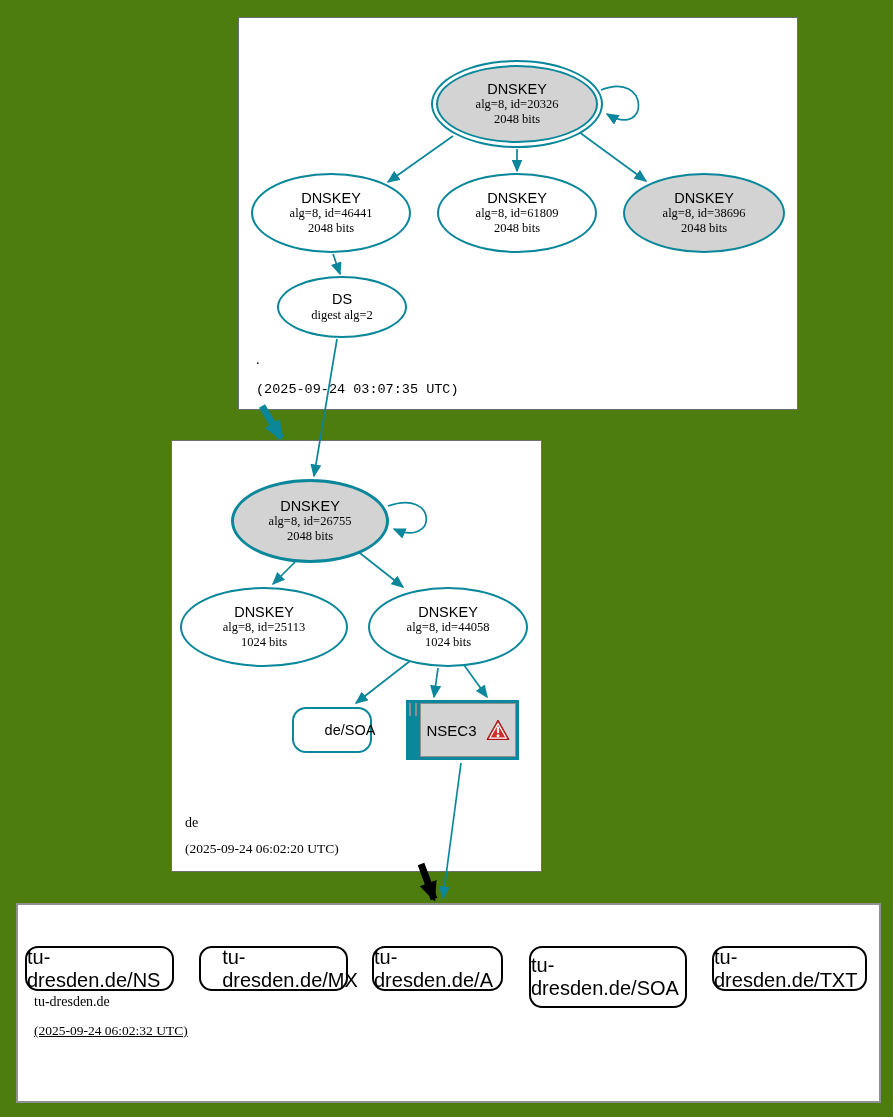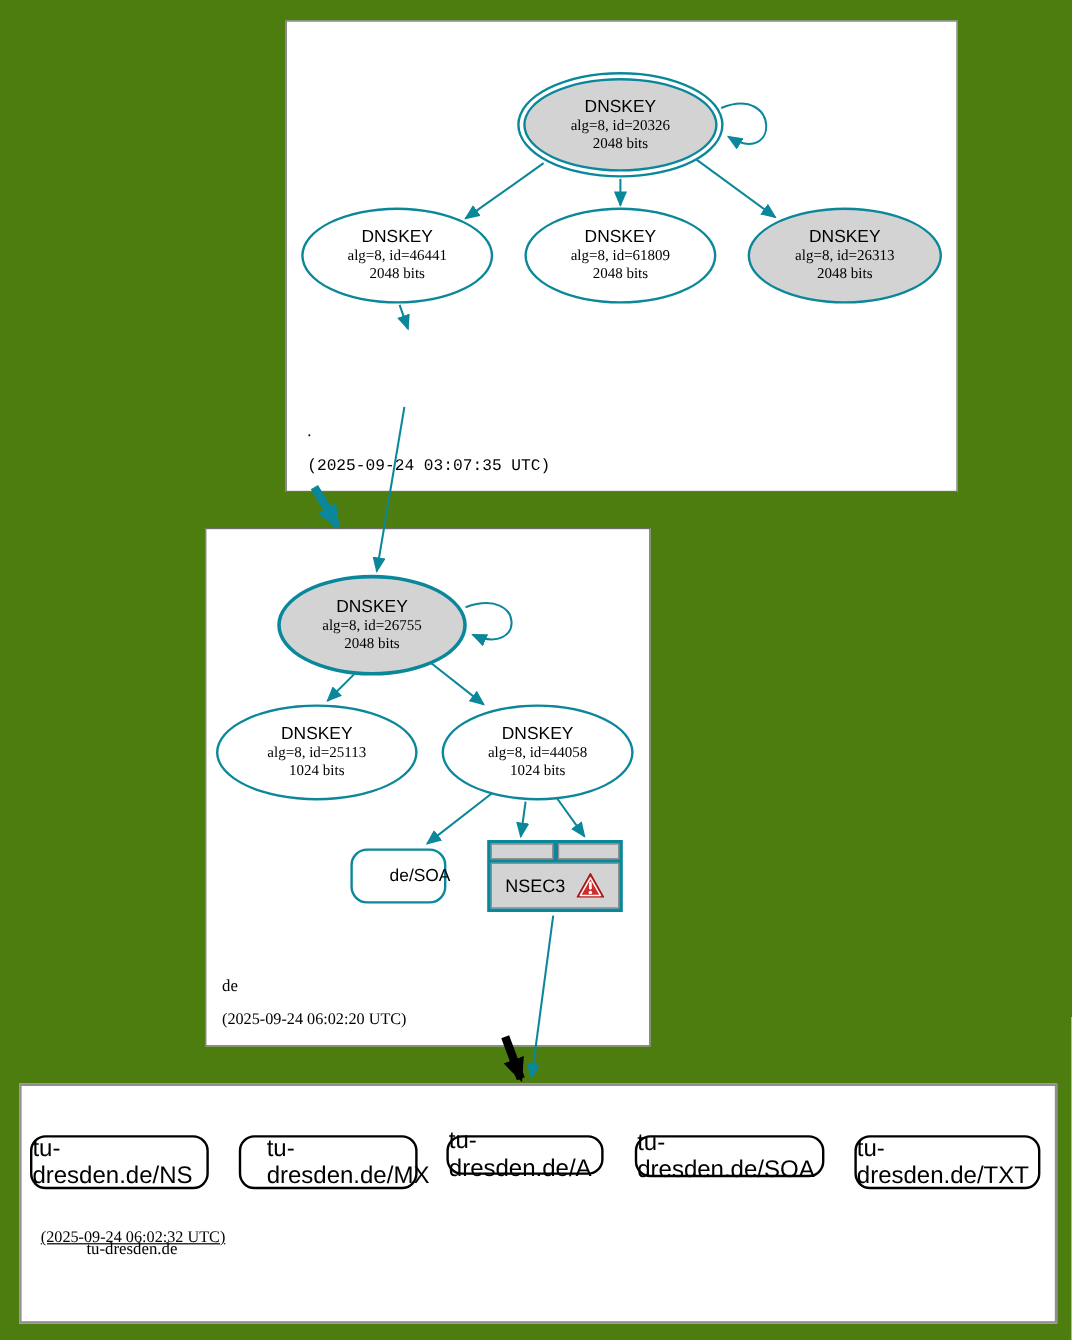--- a/index.html
+++ b/index.html
@@ -28,21 +28,21 @@
                  align-items:center;justify-content:center;text-align:center;box-sizing:border-box;}
   .n-title{font-family:var(--sans);font-size:14.5px;color:#000;line-height:1.15;}
   .n-detail{font-family:var(--serif);font-size:12.5px;color:#000;line-height:1.2;}
 
   .rrset{position:absolute;border:2px solid #000;border-radius:13px;background:#fff;
          display:flex;align-items:center;justify-content:center;
          font-family:var(--sans);font-size:20px;color:#000;box-sizing:border-box;z-index:3;}
   .rrset.teal{border:2.5px solid var(--teal);border-radius:14px;font-size:14.5px;padding-left:36px;}
 
   .nsec3{position:absolute;background:var(--teal);padding:3px;box-sizing:border-box;
-         display:flex;flex-direction:column;gap:3px;z-index:3;}
+         display:flex;flex-direction:row;gap:3px;z-index:3;}
   .nsec3-row{display:flex;gap:4px;height:13px;}
   .nsec3-cell{flex:1;background:var(--gray-fill);border:1px solid #8f8f8f;box-sizing:border-box;}
   .nsec3-main{flex:1;background:var(--gray-fill);border:1px solid #8f8f8f;box-sizing:border-box;
               display:flex;align-items:center;justify-content:center;gap:9px;
               font-family:var(--sans);font-size:15px;color:#000;}
 
   .zone-label{position:absolute;font-family:var(--serif);font-size:14px;color:#000;z-index:3;}
   .zone-ts{position:absolute;font-family:var(--serif);font-size:13.5px;color:#000;z-index:3;}
   .warn-icon{display:inline-block;}
 </style>
@@ -101,24 +101,28 @@
   </div>
 
   <div class="ellipse node" style="left:437px;top:173px;width:160px;height:80px;">
     <span class="n-title">DNSKEY</span>
     <span class="n-detail">alg=8, id=61809</span>
     <span class="n-detail">2048 bits</span>
   </div>
 
   <div class="ellipse gray node" style="left:623px;top:173px;width:162px;height:80px;">
     <span class="n-title">DNSKEY</span>
-    <span class="n-detail">alg=8, id=26313</span>
+    <span class="n-detail">alg=8, id=38696</span>
     <span class="n-detail">2048 bits</span>
   </div>
 
+  <div class="ellipse node" style="left:277px;top:276px;width:130px;height:62px;">
+    <span class="n-title">DS</span>
+    <span class="n-detail">digest alg=2</span>
+  </div>
 
   <div class="zone-label" style="left:256px;top:352px;">.</div>
   <div class="zone-ts" style="left:256px;top:382px;font-family:Liberation Mono, monospace;">(2025-09-24 03:07:35 UTC)</div>
 
   <div class="ellipse gray thick node" style="left:231px;top:479px;width:158px;height:84px;">
     <span class="n-title">DNSKEY</span>
     <span class="n-detail">alg=8, id=26755</span>
     <span class="n-detail">2048 bits</span>
   </div>
 
@@ -156,26 +160,26 @@
 
   <div class="zone-label" style="left:185px;top:815px;">de</div>
   <div class="zone-ts" style="left:185px;top:841px;">(2025-09-24 06:02:20 UTC)</div>
 
   <div class="rrset node" style="left:25px;top:946px;width:149px;height:45px;">
       <span>tu-dresden.de/NS</span>
     </div>
   <div class="rrset node" style="left:199px;top:946px;width:149px;height:45px;padding-left:33px;">
       <span>tu-dresden.de/MX</span>
     </div>
-  <div class="rrset node" style="left:372px;top:946px;width:131px;height:33px;">
+  <div class="rrset node" style="left:372px;top:946px;width:131px;height:45px;">
       <span>tu-dresden.de/A</span>
     </div>
-  <div class="rrset node" style="left:529px;top:946px;width:158px;height:35px;">
+  <div class="rrset node" style="left:529px;top:946px;width:158px;height:62px;">
       <span>tu-dresden.de/SOA</span>
     </div>
   <div class="rrset node" style="left:712px;top:946px;width:155px;height:45px;">
       <span>tu-dresden.de/TXT</span>
     </div>
 
-  <div class="zone-label" style="left:34px;top:1034px;margin-left:38px;">tu-dresden.de</div>
+  <div class="zone-label" style="left:34px;top:994px;">tu-dresden.de</div>
   <div class="zone-ts" style="left:34px;top:1023px;text-decoration:underline;">(2025-09-24 06:02:32 UTC)</div>
 
 </div>
 
 </body></html>

